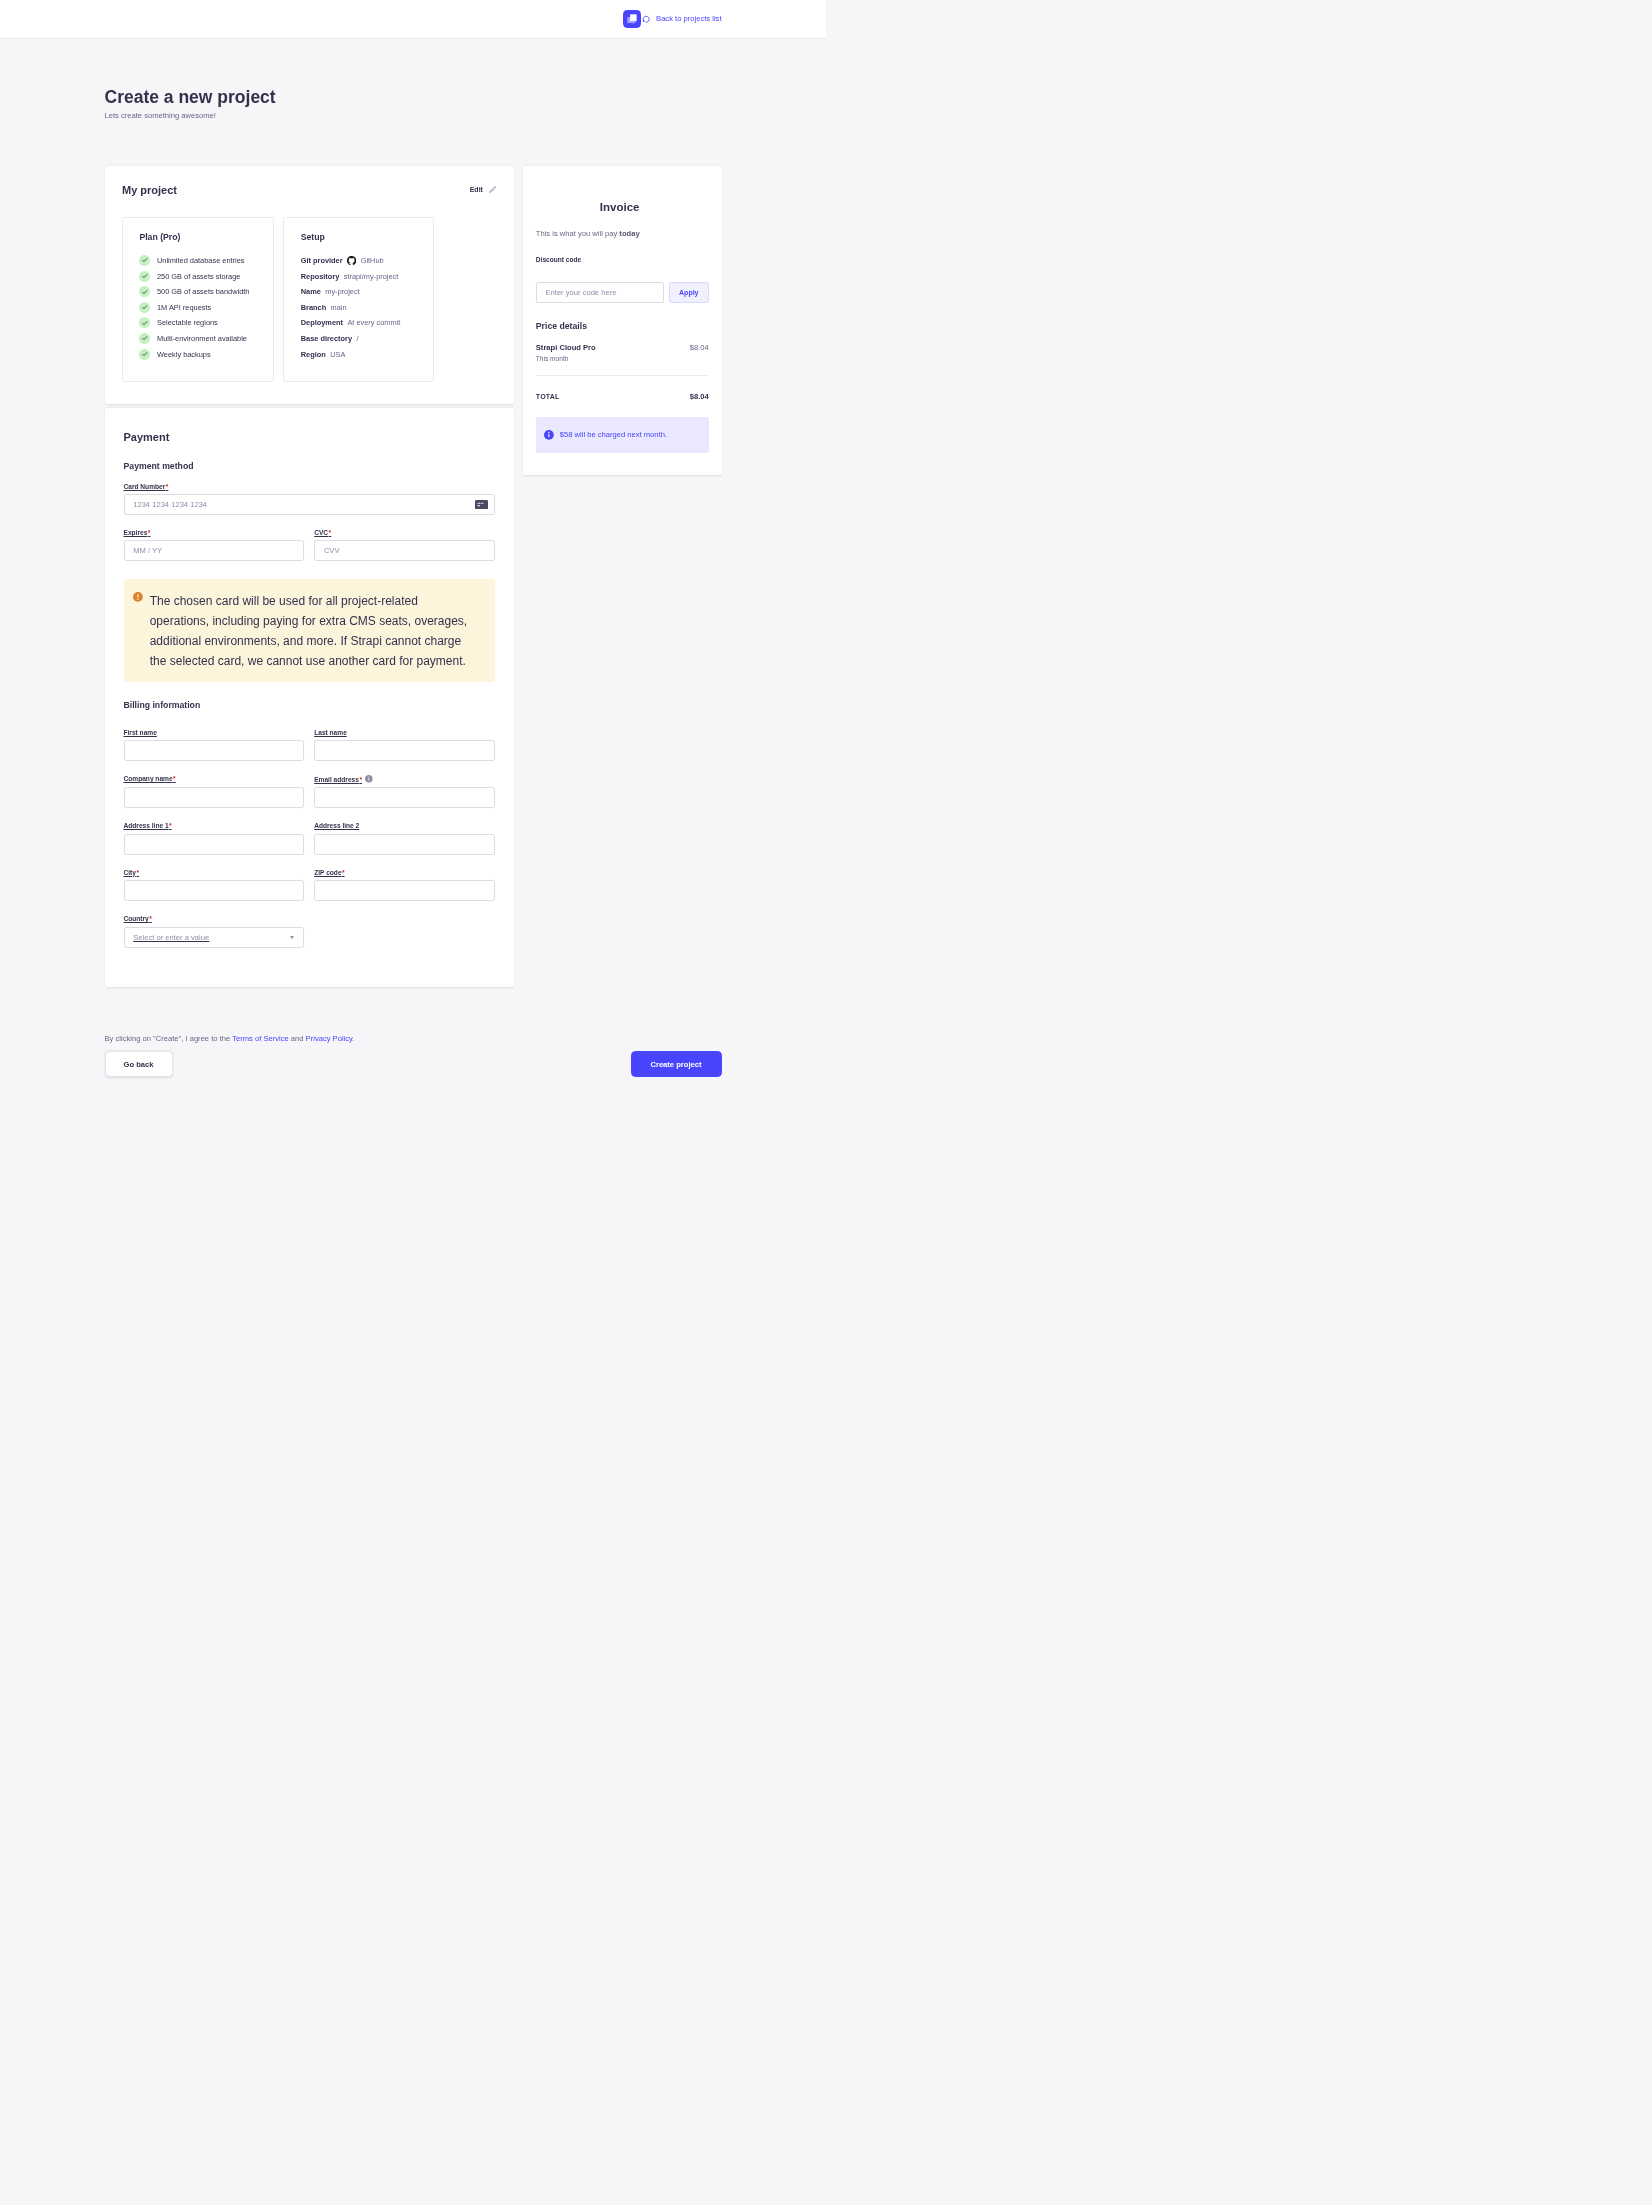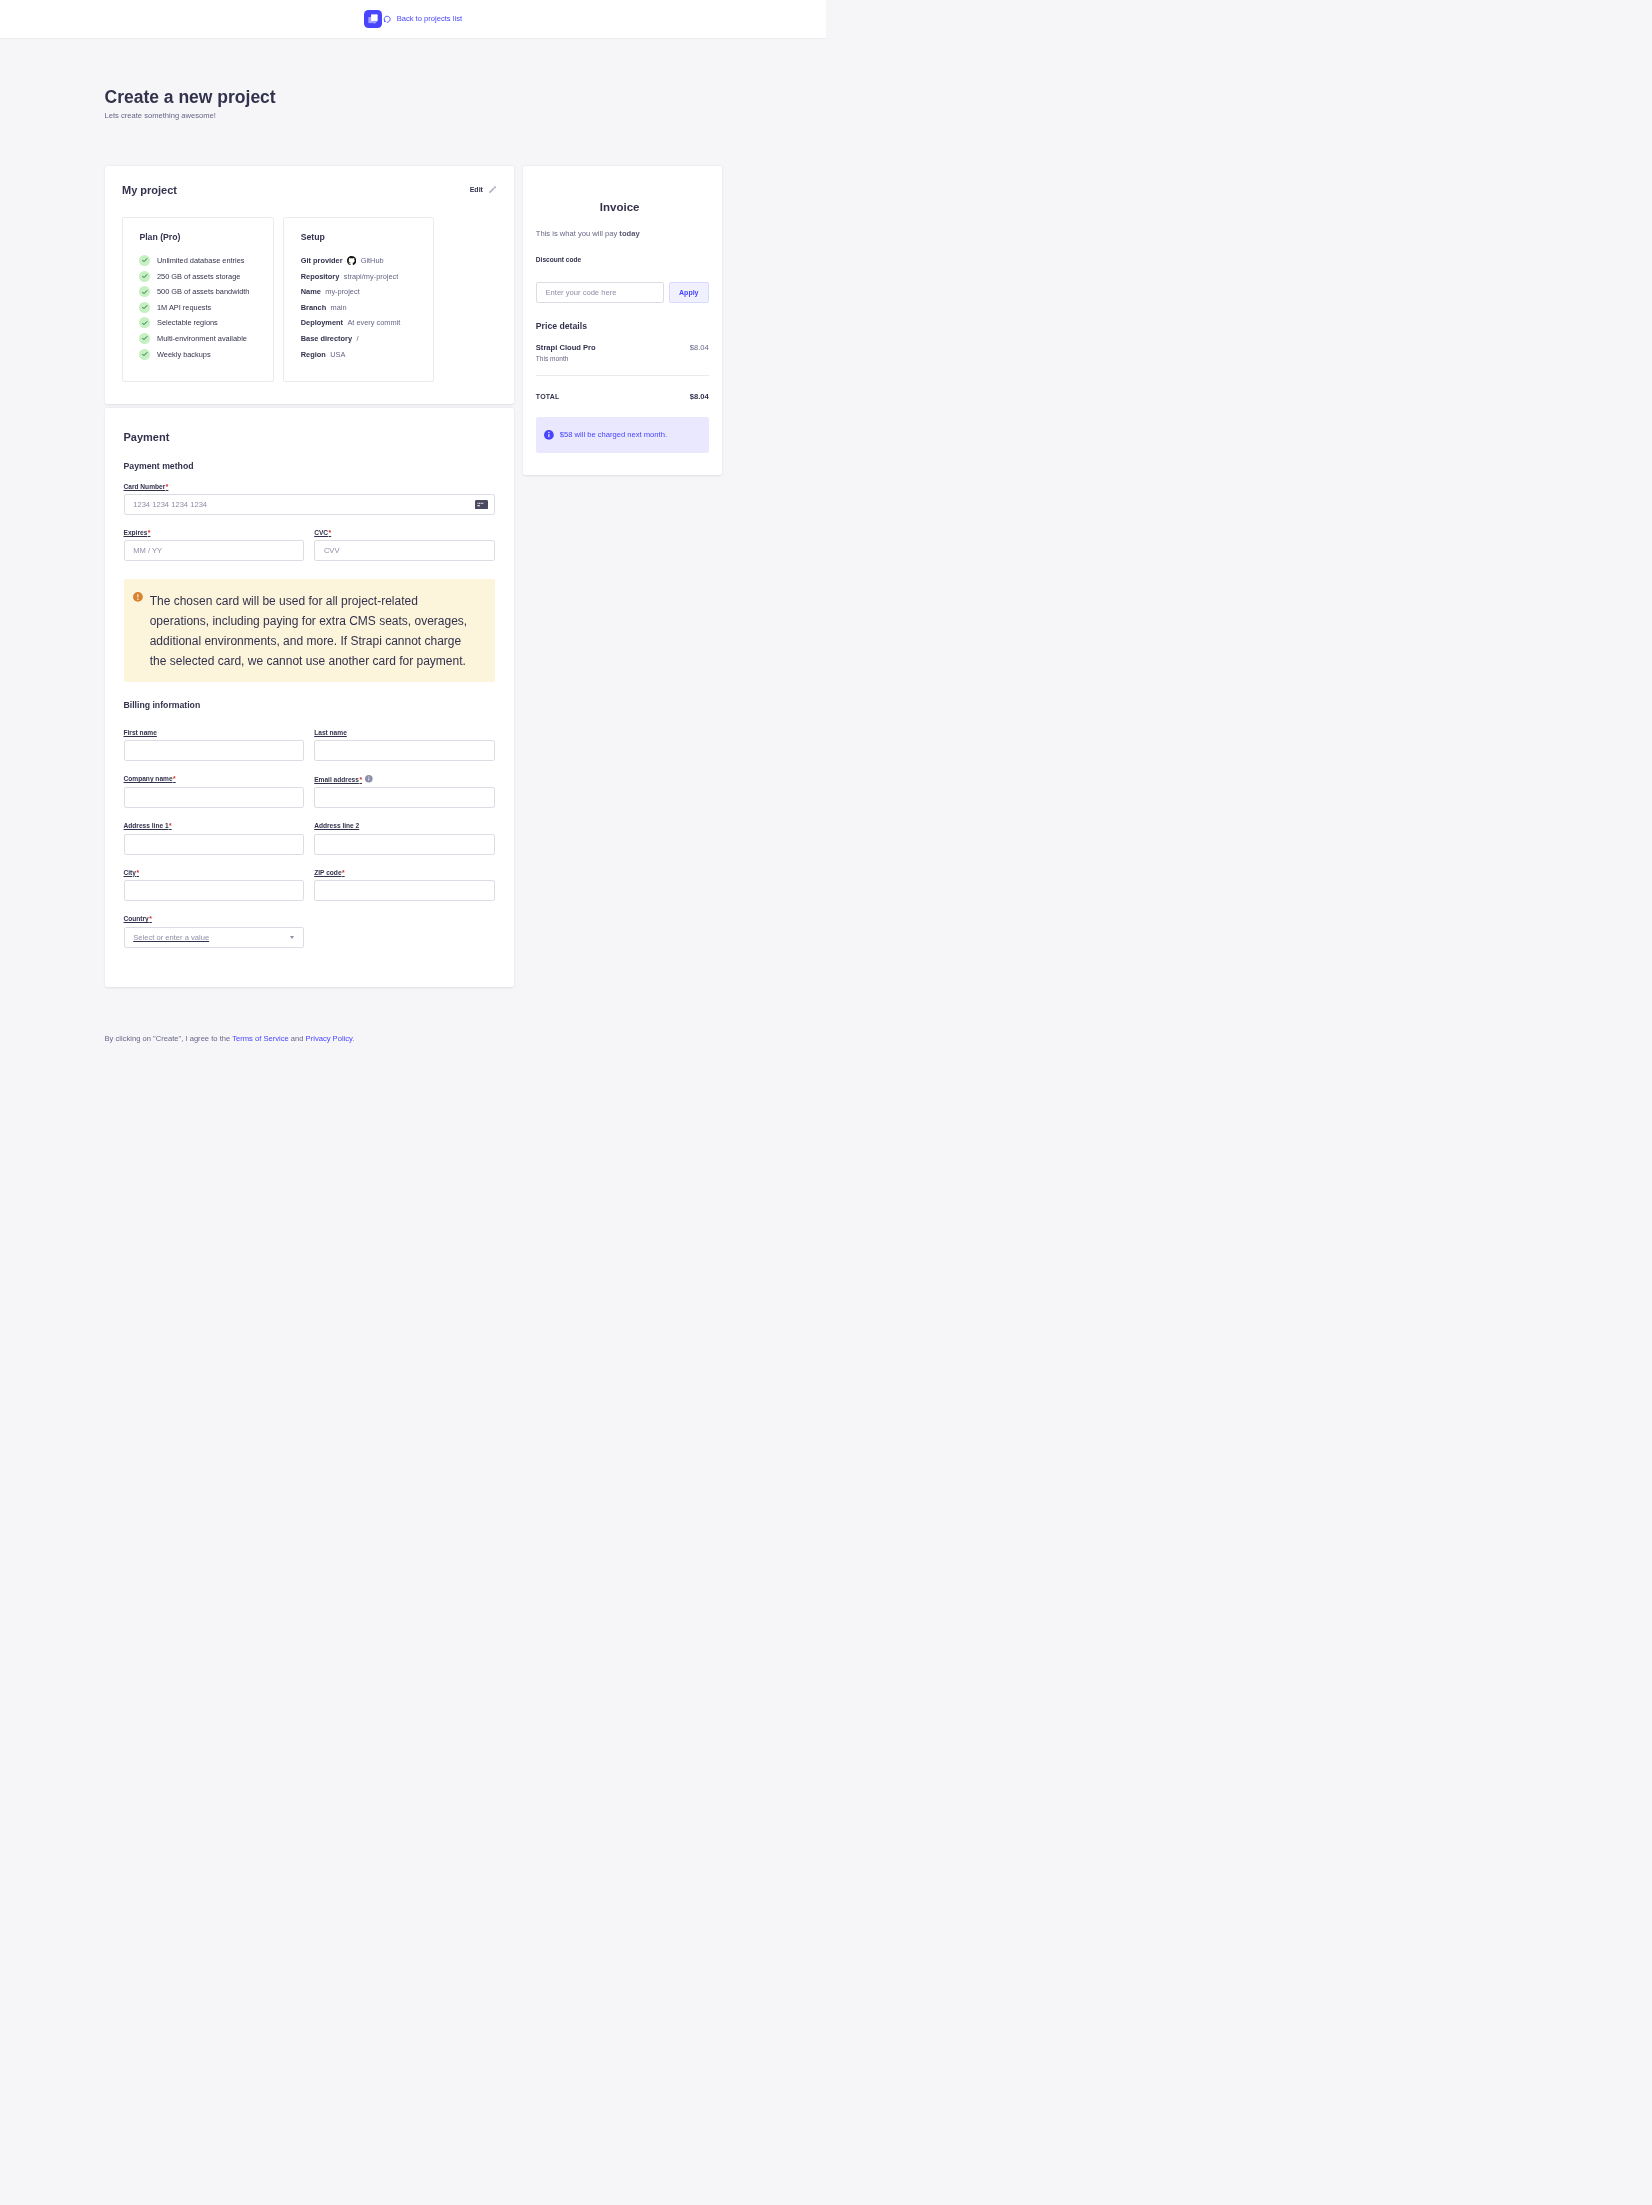--- a/index.html
+++ b/index.html
@@ -8,21 +8,21 @@
     width: 826px; min-height: 1103px;
     font-family: "Liberation Sans", sans-serif;
     color: #32324d;
   }
   a { text-decoration: none; }
 
   
   .topbar { height: 39px; background: #fff; border-bottom: 0.5px solid #eaeaef; }
   .topbar-inner {
     width: 617px; margin: 0 auto; height: 100%;
-    display: flex; align-items: center; justify-content: center;
+    display: flex; align-items: center; justify-content: flex-end;
   }
   .logo {
     width: 18px; height: 18px; border-radius: 4.4px; background: #4945ff;
     display: flex; align-items: center; justify-content: center;
   }
   .back-link {
     display: flex; align-items: center; gap: 4.9px;
     color: #4945ff; font-size: 7.6px; font-weight: 500; cursor: pointer;
   }
 
@@ -444,14 +444,18 @@
             <circle cx="7" cy="3.6" r="1" fill="#fff"></circle>
           </svg>
           <span>$58 will be charged next month.</span>
         </div>
       </section>
     </div>
   </div>
 
   <p class="terms"><span>By clicking on "Create", I agree to the </span><a>Terms of Service</a><span> and </span><a>Privacy Policy</a><span>.</span></p>
 
+  <div class="actions">
+    <button class="btn btn-secondary">Go back</button>
+    <button class="btn btn-primary">Create project</button>
+  </div>
 </main>
 
 
 </body></html>

